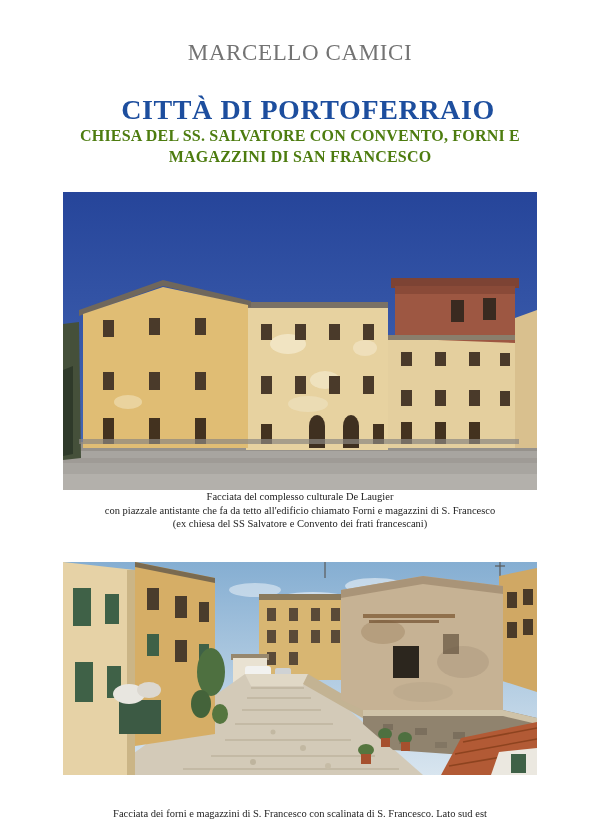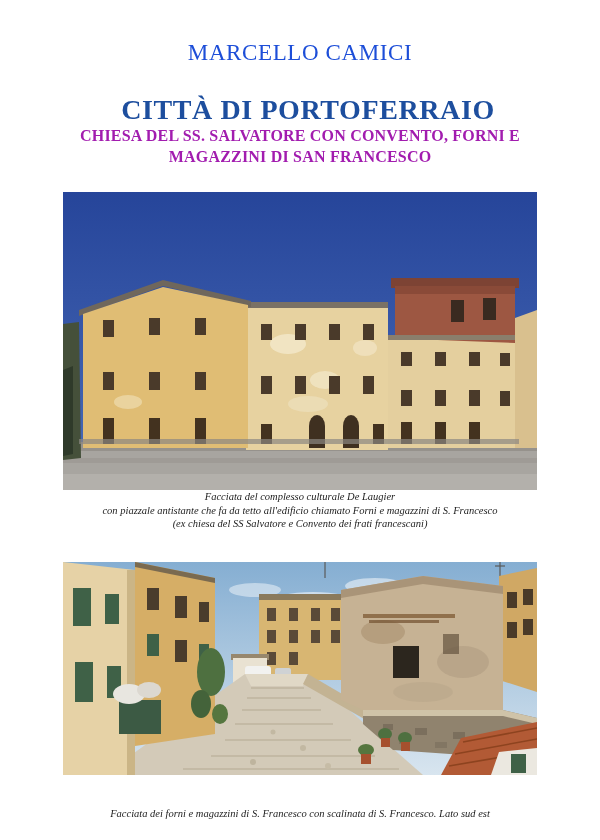--- a/index.html
+++ b/index.html
@@ -2,38 +2,38 @@
 <html><head>
 <meta charset="utf-8">
 <style>
   html,body{margin:0;padding:0;background:#ffffff;}
   .page{
     position:relative;width:600px;height:840px;background:#ffffff;
     font-family:"Liberation Serif", serif;overflow:hidden;
   }
   .author{
     position:absolute;top:40px;left:0;width:600px;text-align:center;
-    font-size:23px;letter-spacing:.6px;color:#1d4ed8;font-weight:500;
+    font-size:23px;letter-spacing:.6px;color:#737373;font-weight:500;
   }
   .title{
     position:absolute;top:86px;left:0;width:600px;text-align:center;
     font-size:28px;font-weight:bold;color:#1d4e9e;letter-spacing:.6px;margin:8px;
   }
   .subtitle{
     position:absolute;top:125px;left:50px;width:500px;text-align:center;
-    font-size:16px;font-weight:bold;color:#a21caf;line-height:1.32;letter-spacing:.2px;
+    font-size:16px;font-weight:bold;color:#4d7c0f;line-height:1.32;letter-spacing:.2px;
   }
   figure{margin:0;}
   .photo{position:absolute;left:63px;width:474px;overflow:hidden;background:#ccc;}
   .photo1{top:192px;height:298px;}
   .photo2{top:562px;height:213px;}
   .photo svg{display:block;width:100%;height:100%;}
   .caption{
     position:absolute;left:40px;width:520px;text-align:center;
-    font-size:10.5px;color:#1c1c1c;line-height:13.5px;font-style:italic;
+    font-size:10.5px;color:#1c1c1c;line-height:13.5px;
   }
   .caption1{top:490px;}
   .caption2{top:779px;left:30px;width:540px;margin-top:28px;}
 </style>
 </head>
 <body>
 
 <div class="page">
 
   <div class="author">MARCELLO CAMICI</div>

